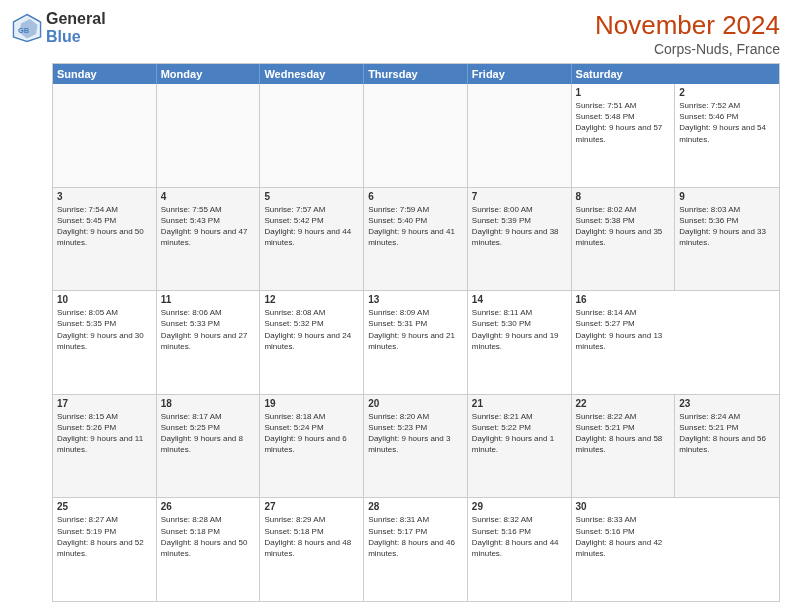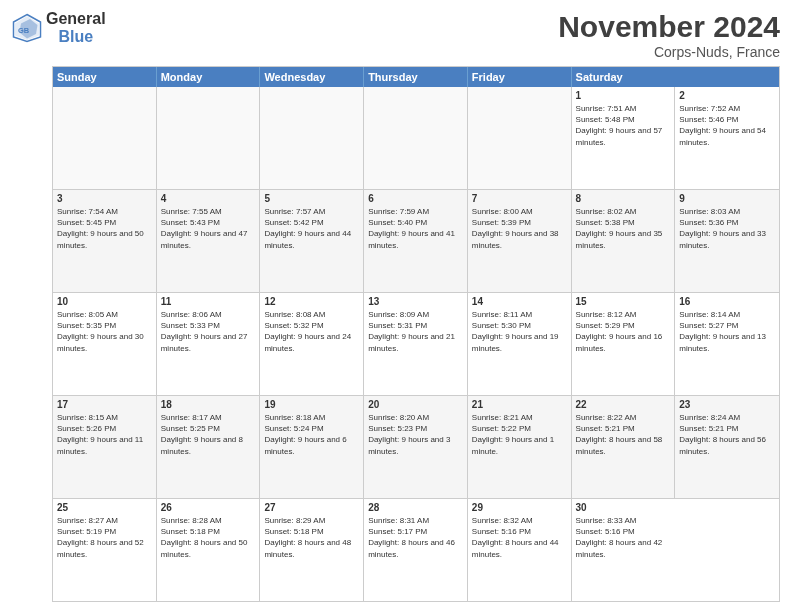--- a/index.html
+++ b/index.html
@@ -25,43 +25,42 @@
     }
     .logo {
       display: flex;
       align-items: center;
       gap: 4px;
     }
     .logo-text {
       display: flex;
       flex-direction: column;
       line-height: 1.1;
-      align-items: center;
     }
     .logo-general {
       font-size: 16px;
       font-weight: bold;
       color: #333;
     }
     .logo-blue {
       font-size: 16px;
       font-weight: bold;
       color: #4a7fc1;
     }
     .logo-icon {
       width: 30px;
       height: 30px;
     }
     .title-block {
       text-align: right;
     }
     .month-title {
-      font-size: 30px;
-      color: #404040;
-      font-weight: bold;
+      font-size: 26px;
+      color: #c2410c;
+      font-weight: normal;
     }
     .location {
       font-size: 14px;
       color: #555;
     }
     .calendar {
       flex: 1;
       display: flex;
       flex-direction: column;
       border: 1px solid #ccc;
@@ -237,26 +236,20 @@
 Sunset: 5:31 PM
 Daylight: 9 hours and 21 minutes.</div>
           </div>
           <div class="cal-cell">
             <span class="day-num">14</span>
             <div class="cell-content" style="white-space: pre-line;">Sunrise: 8:11 AM
 Sunset: 5:30 PM
 Daylight: 9 hours and 19 minutes.</div>
           </div>
           <div class="cal-cell">
-            <span class="day-num">15</span>
-            <div class="cell-content" style="white-space: pre-line;">Sunrise: 8:12 AM
-Sunset: 5:29 PM
-Daylight: 9 hours and 16 minutes.</div>
-          </div>
-          <div class="cal-cell">
             <span class="day-num">16</span>
             <div class="cell-content" style="white-space: pre-line;">Sunrise: 8:14 AM
 Sunset: 5:27 PM
 Daylight: 9 hours and 13 minutes.</div>
           </div>
         </div>
         <div class="cal-row">
           <div class="cal-cell alt">
             <span class="day-num">17</span>
             <div class="cell-content" style="white-space: pre-line;">Sunrise: 8:15 AM

